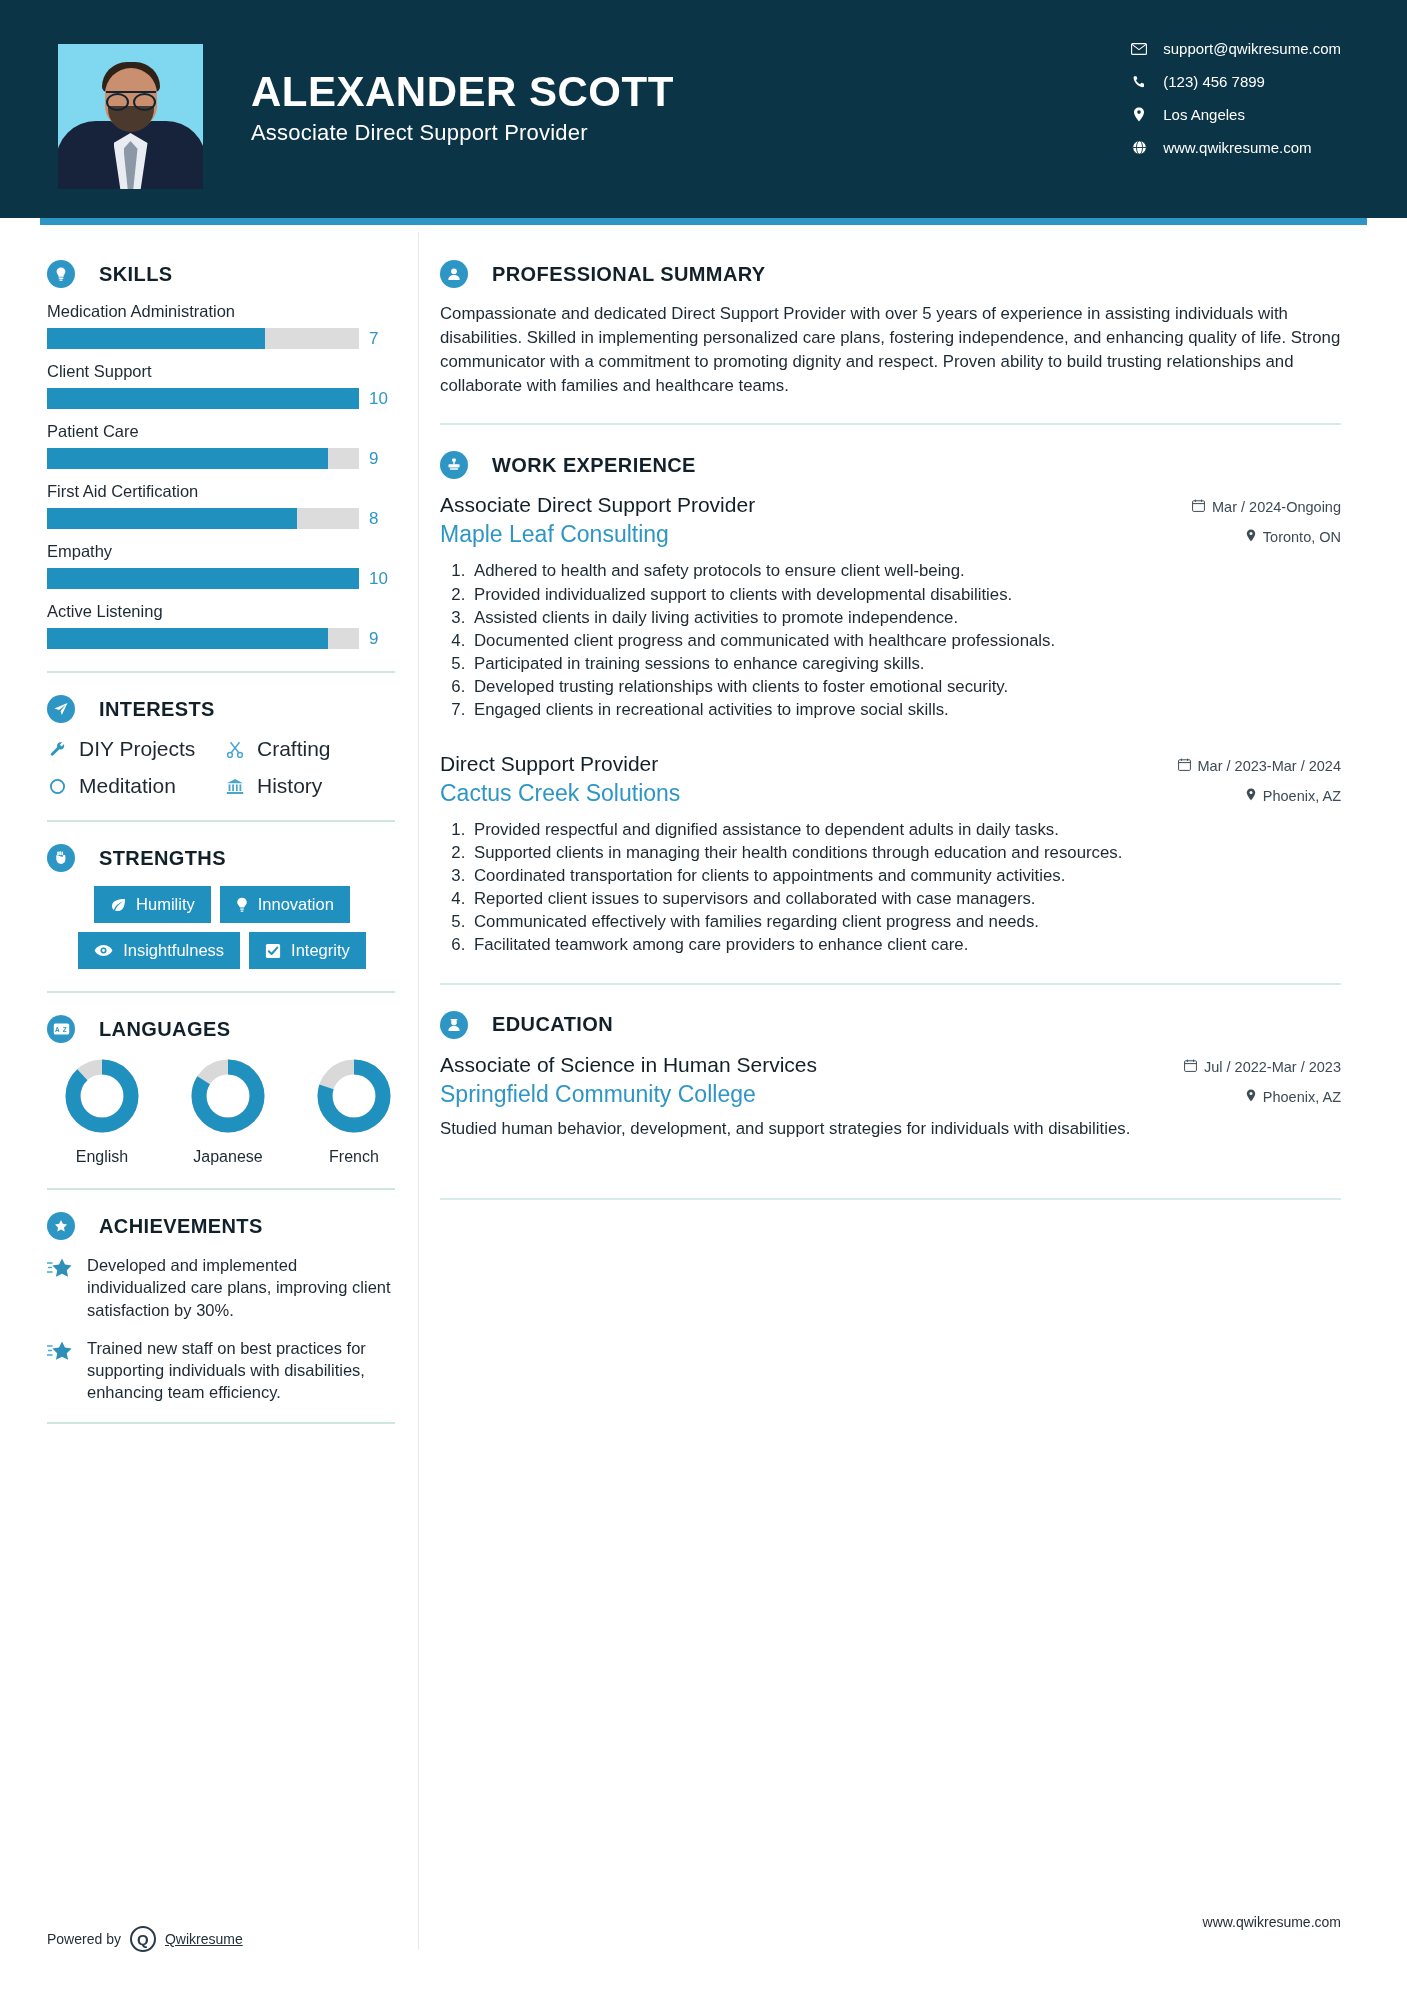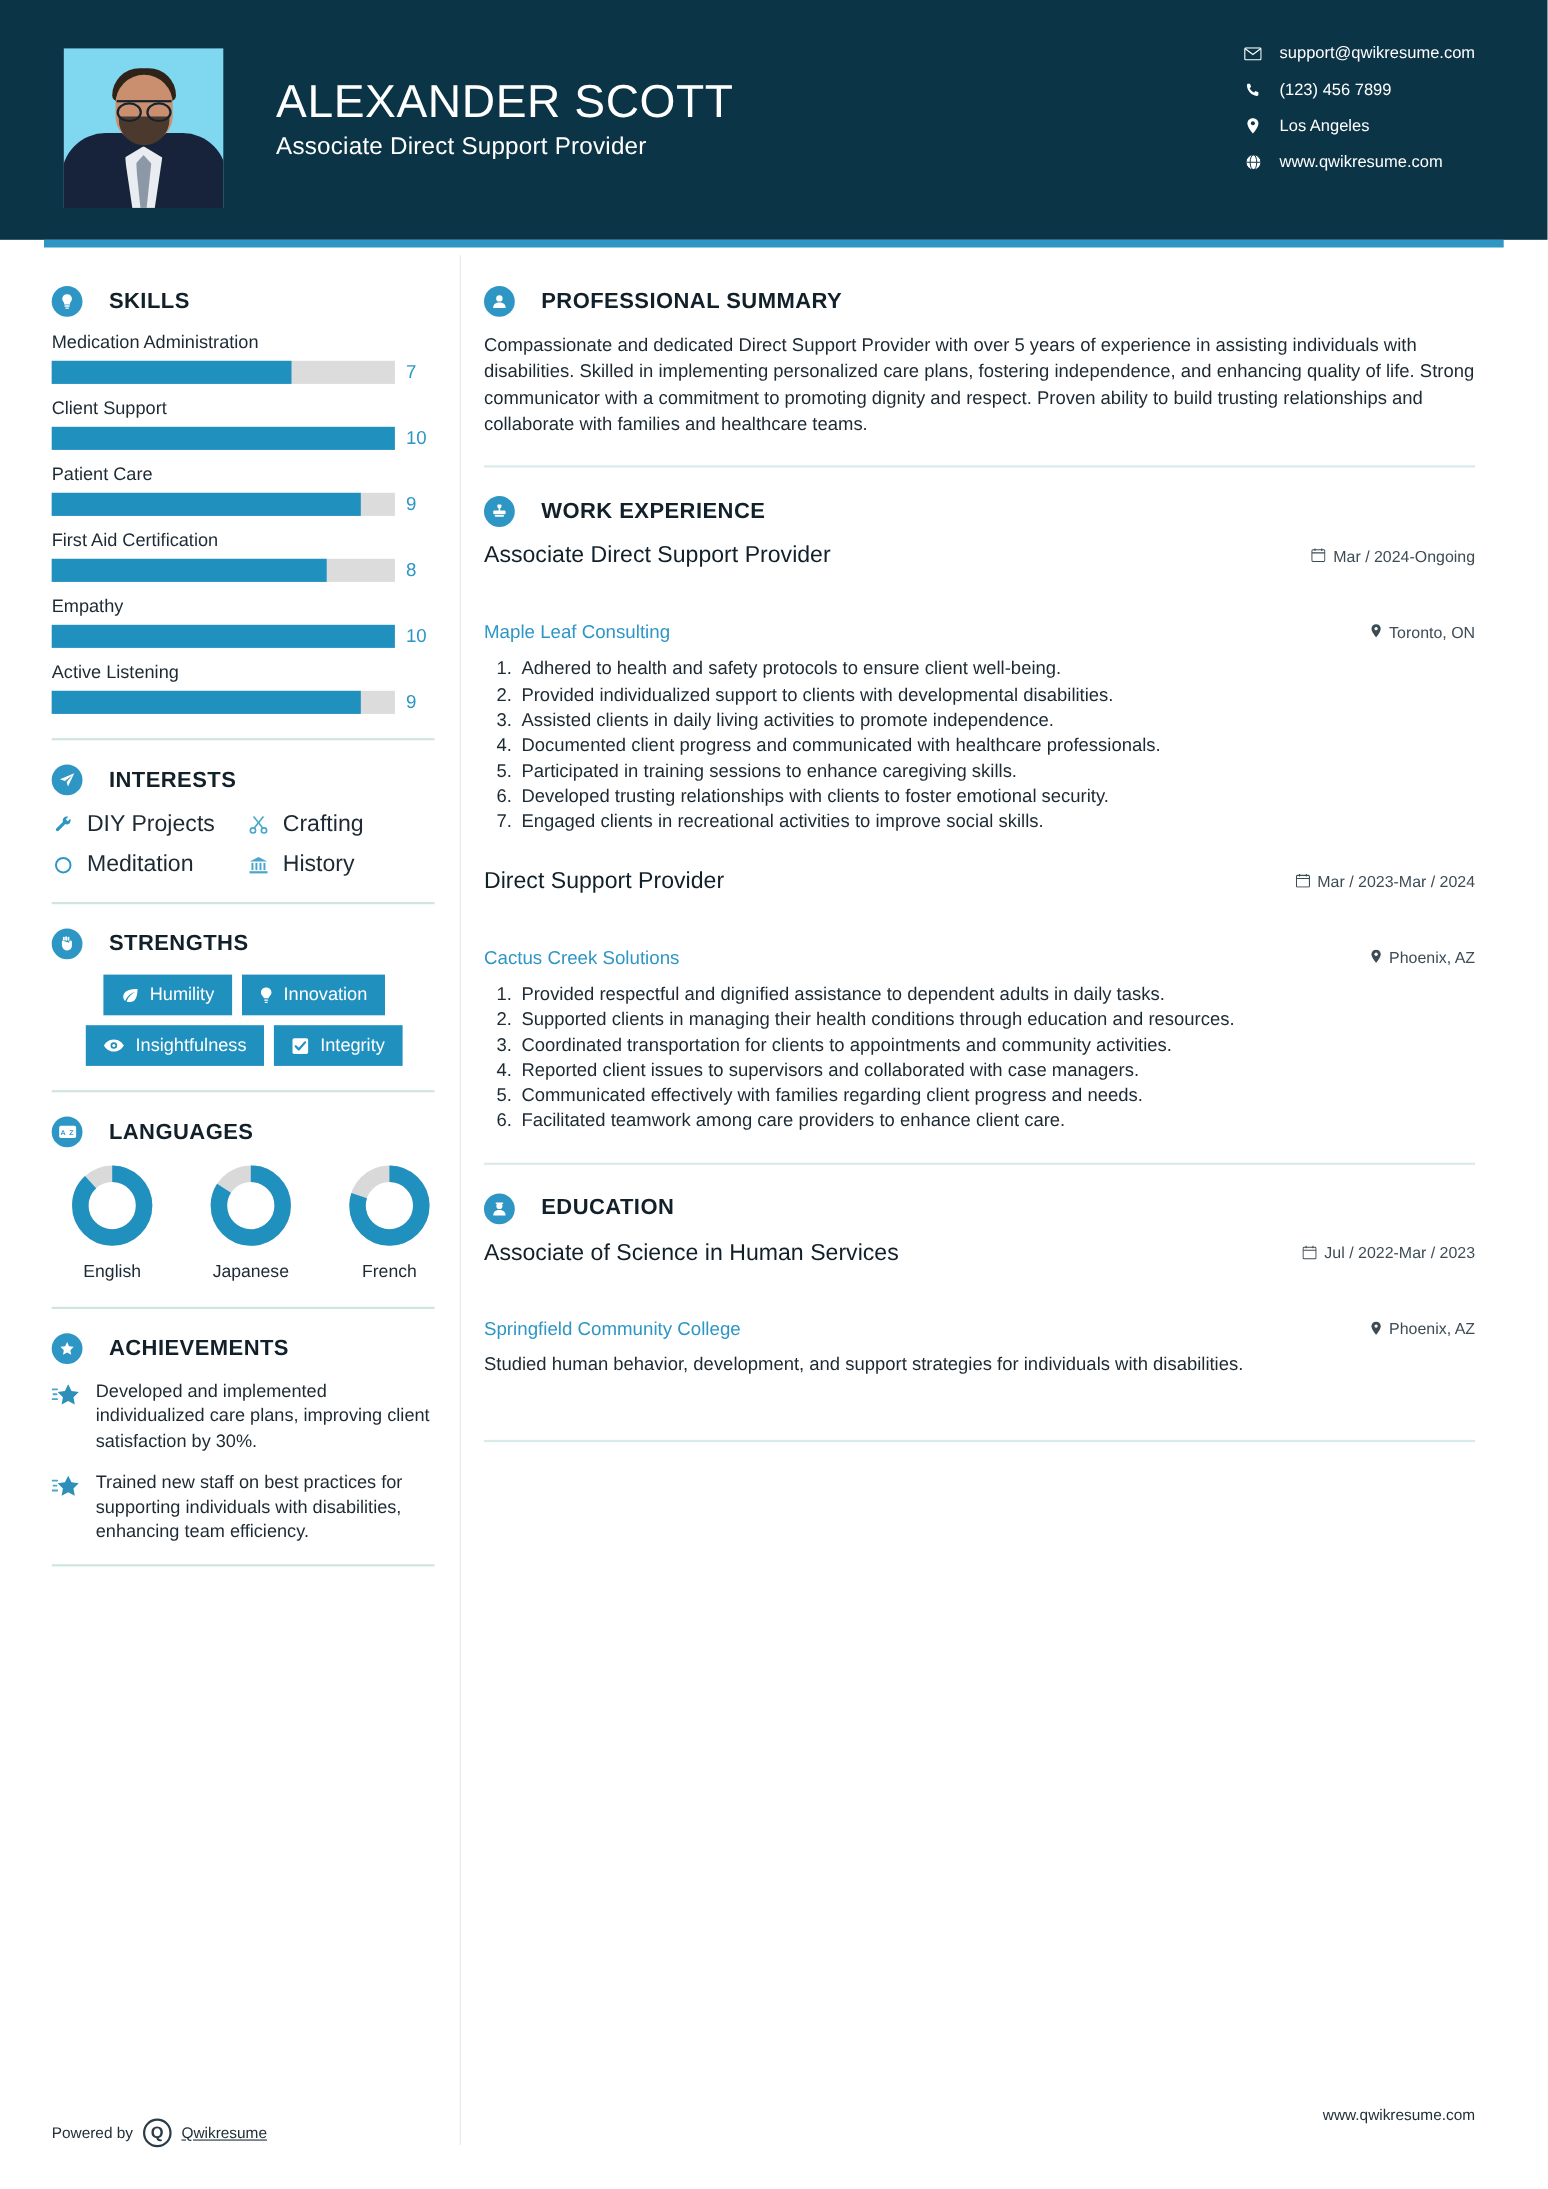--- a/index.html
+++ b/index.html
@@ -65,21 +65,21 @@
     clip-path: polygon(50% 0, 100% 18%, 80% 100%, 20% 100%, 0 18%);
   }
   .photo .tie {
     position:absolute; left:50%; bottom:0; transform:translateX(-50%);
     width:14px; height:48px; background:#8d98a6;
     clip-path: polygon(50% 0, 100% 16%, 70% 100%, 30% 100%, 0 16%);
   }
 
   .name-block { margin-left: 48px; margin-top: 70px; }
   .name {
-    font-size: 42px; font-weight: 400; letter-spacing: 0.5px;
+    font-size: 42px; font-weight: 700; letter-spacing: 0.5px;
     color: #ffffff; line-height: 1.05;
   }
   .job-title {
     font-size: 22px; color: #ffffff; font-weight: 400;
     margin-top: 6px; letter-spacing: 0.2px;
   }
   .contact {
     position: absolute; right: 66px; top: 40px;
     display: flex; flex-direction: column; gap: 16px; text-align: right;
   }
@@ -170,21 +170,21 @@
   }
   .job { margin-bottom: 6px; }
   .job-head {
     display: flex; justify-content: space-between; align-items: baseline;
   }
   .job-role { font-size: 21px; color: #12202a; font-weight: 400; }
   .job-meta { font-size: 14.5px; color: #3d4b55; display: flex; align-items: center; gap: 7px; white-space: nowrap; }
   .job-sub {
     display: flex; justify-content: space-between; align-items: baseline; margin-top: 4px;
   }
-  .job-company { font-size: 17px; color: #2e96c4; margin-top: 44px; }
+  .job-company { font-size: 23px; color: #2e96c4; }
   .job-loc { font-size: 14.5px; color: #3d4b55; display: flex; align-items: center; gap: 7px; white-space: nowrap; }
   ol.bullets {
     margin: 11px 0 0 0; padding-left: 30px;
   }
   ol.bullets li {
     font-size: 16.8px; line-height: 1.38; color: #1d2a33; padding-left: 4px;
   }
   .edu-desc { font-size: 16.8px; line-height: 1.4; color: #1d2a33; margin-top: 9px; }
   .job + .job { margin-top: 30px; }
 

